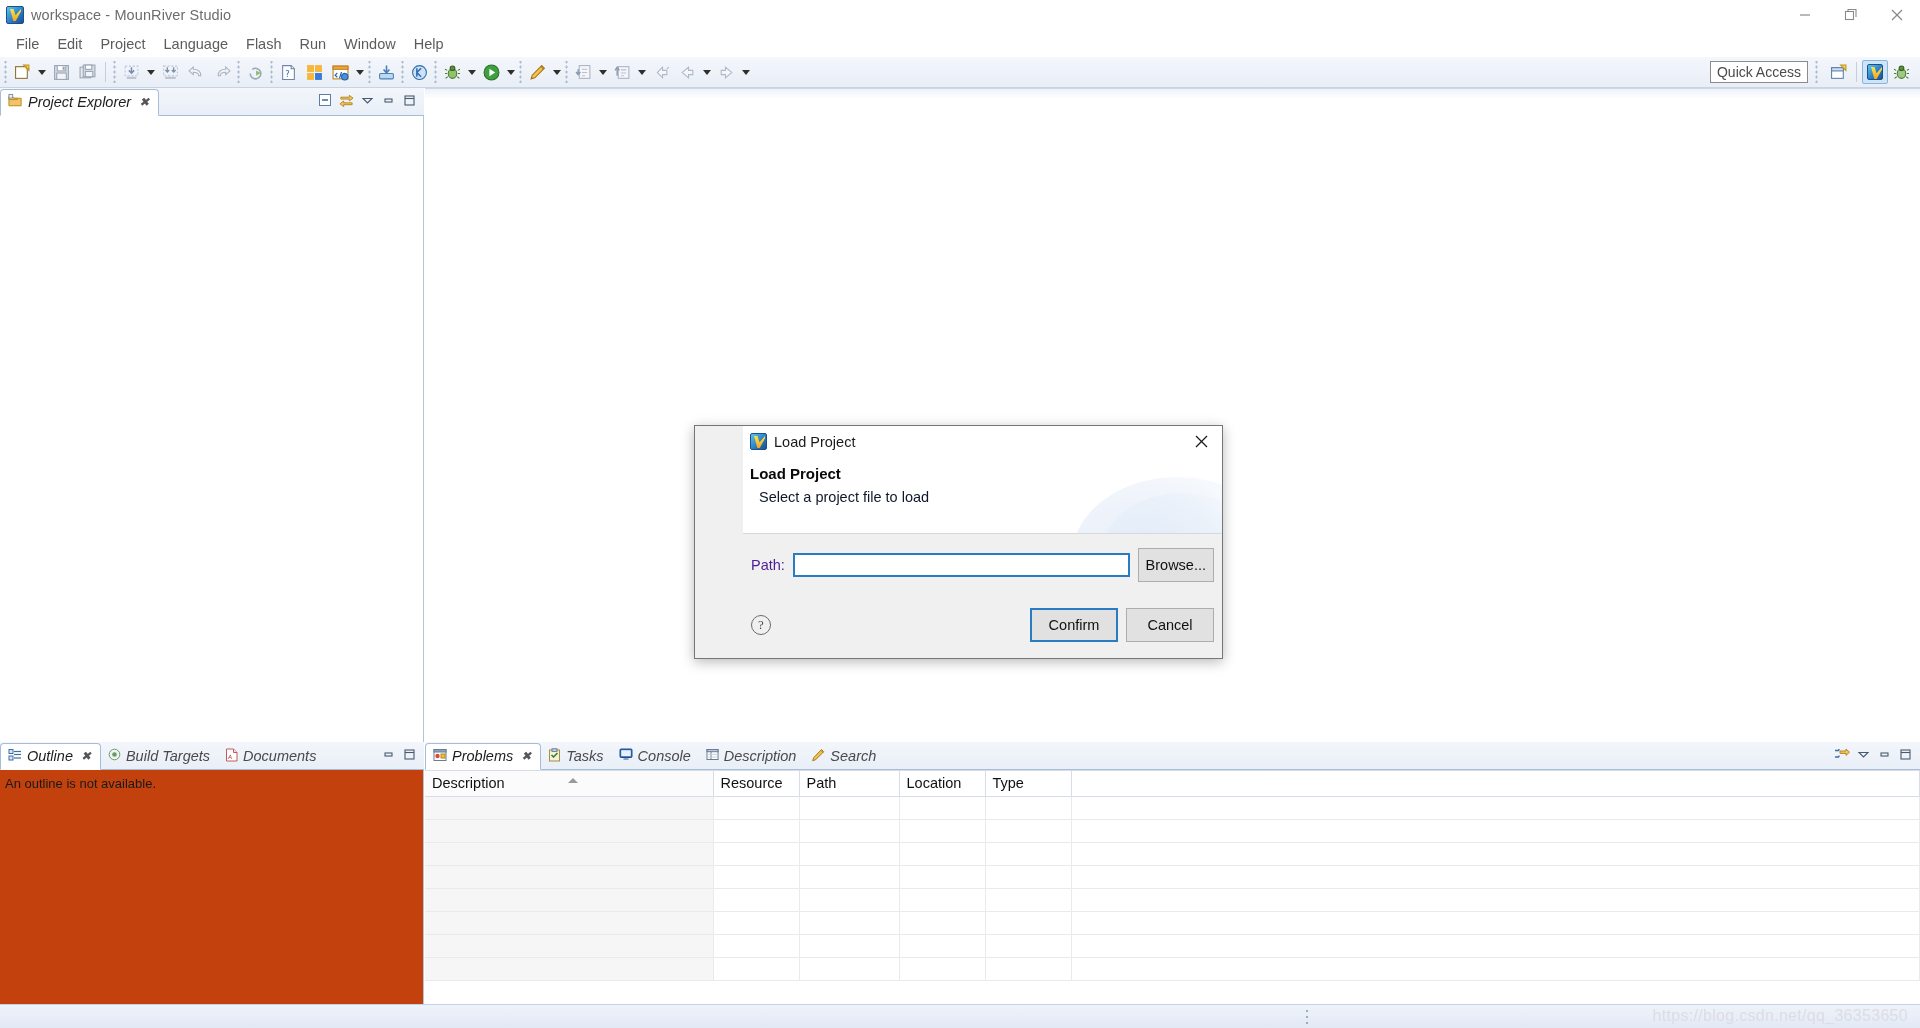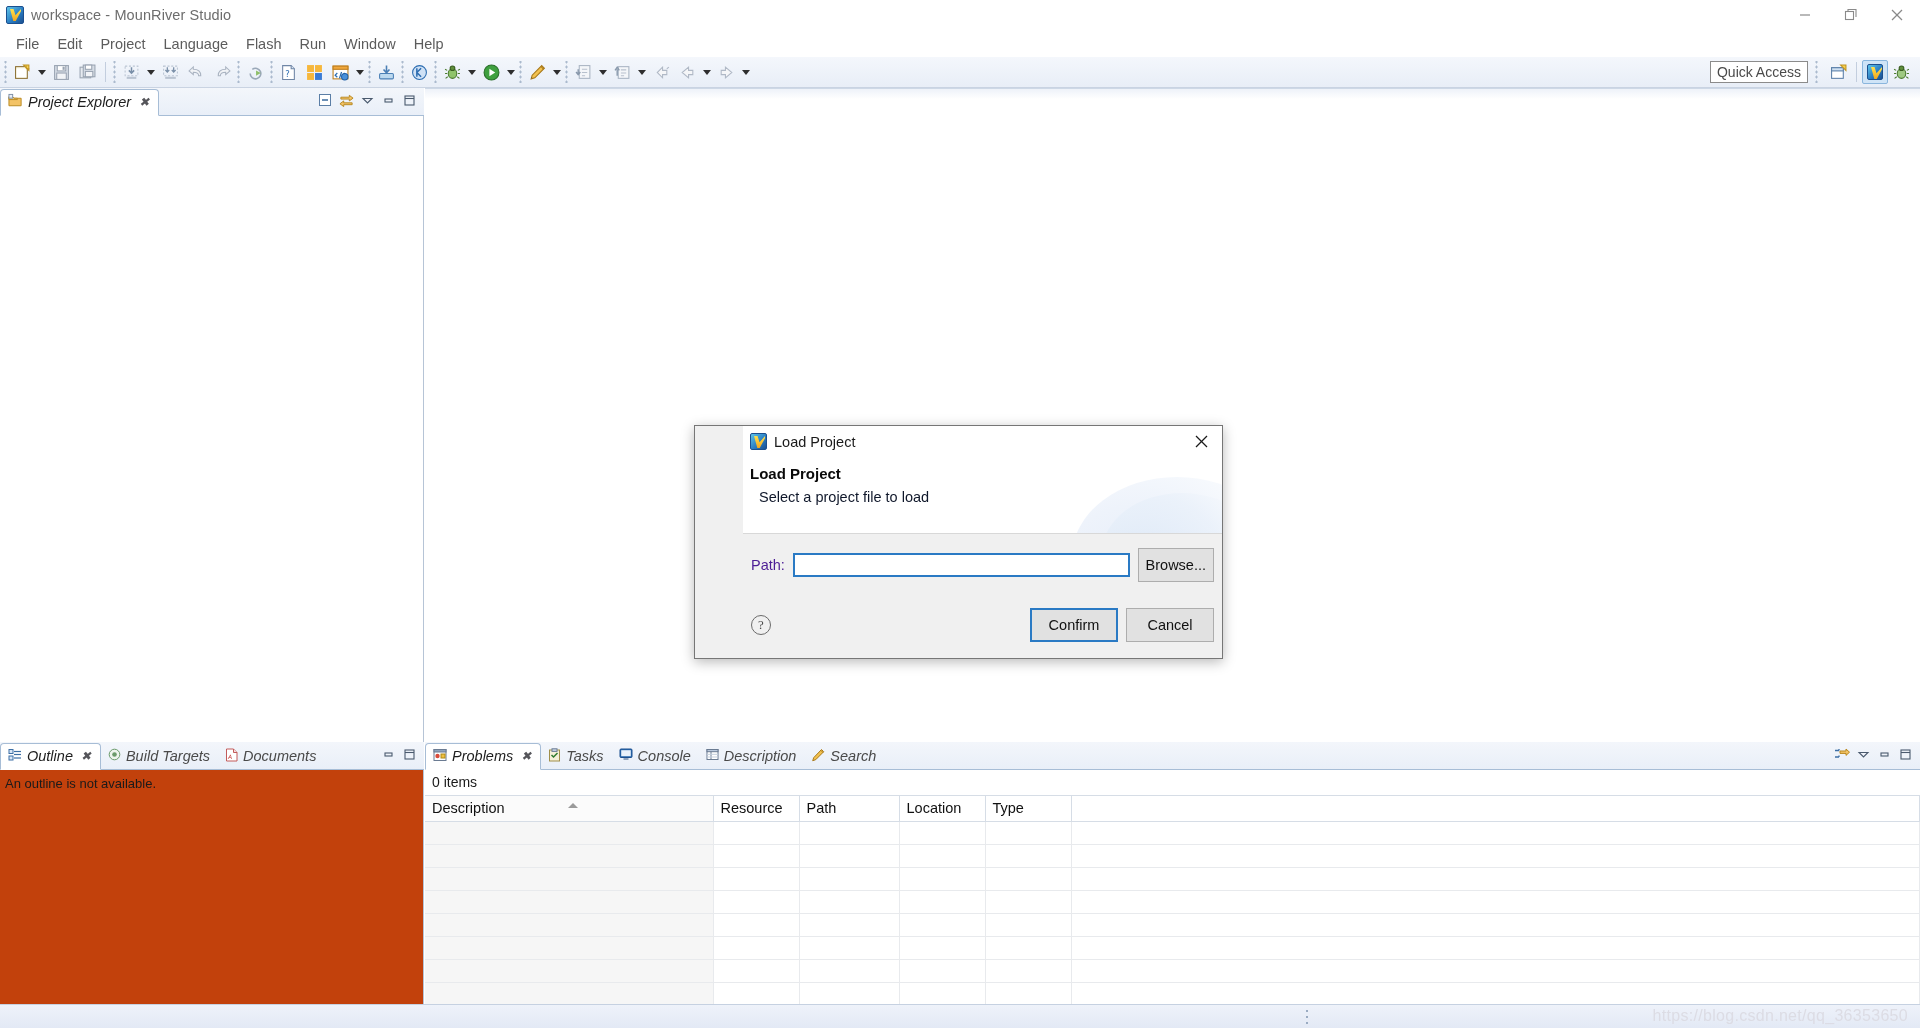--- a/index.html
+++ b/index.html
@@ -744,21 +744,20 @@
         <div class="vt-btn">
           <svg width="13" height="13" viewBox="0 0 13 13">
             <rect x="2" y="2" width="9" height="9" fill="none" stroke="#4a5a6e" stroke-width="1.1"></rect>
             <line x1="2" y1="4.5" x2="11" y2="4.5" stroke="#4a5a6e" stroke-width="1.1"></line>
           </svg>
         </div>
       </div>
     </div>
 
     <div class="pb-body">
-      <div class="pb-count">0 items</div>
       <table class="pb-table">
         <colgroup>
           <col style="width:288px">
             <col style="width:86px">
             <col style="width:100px">
           <col style="width:86px">
             <col style="width:86px">
             <col>
         </colgroup>
         <thead>

